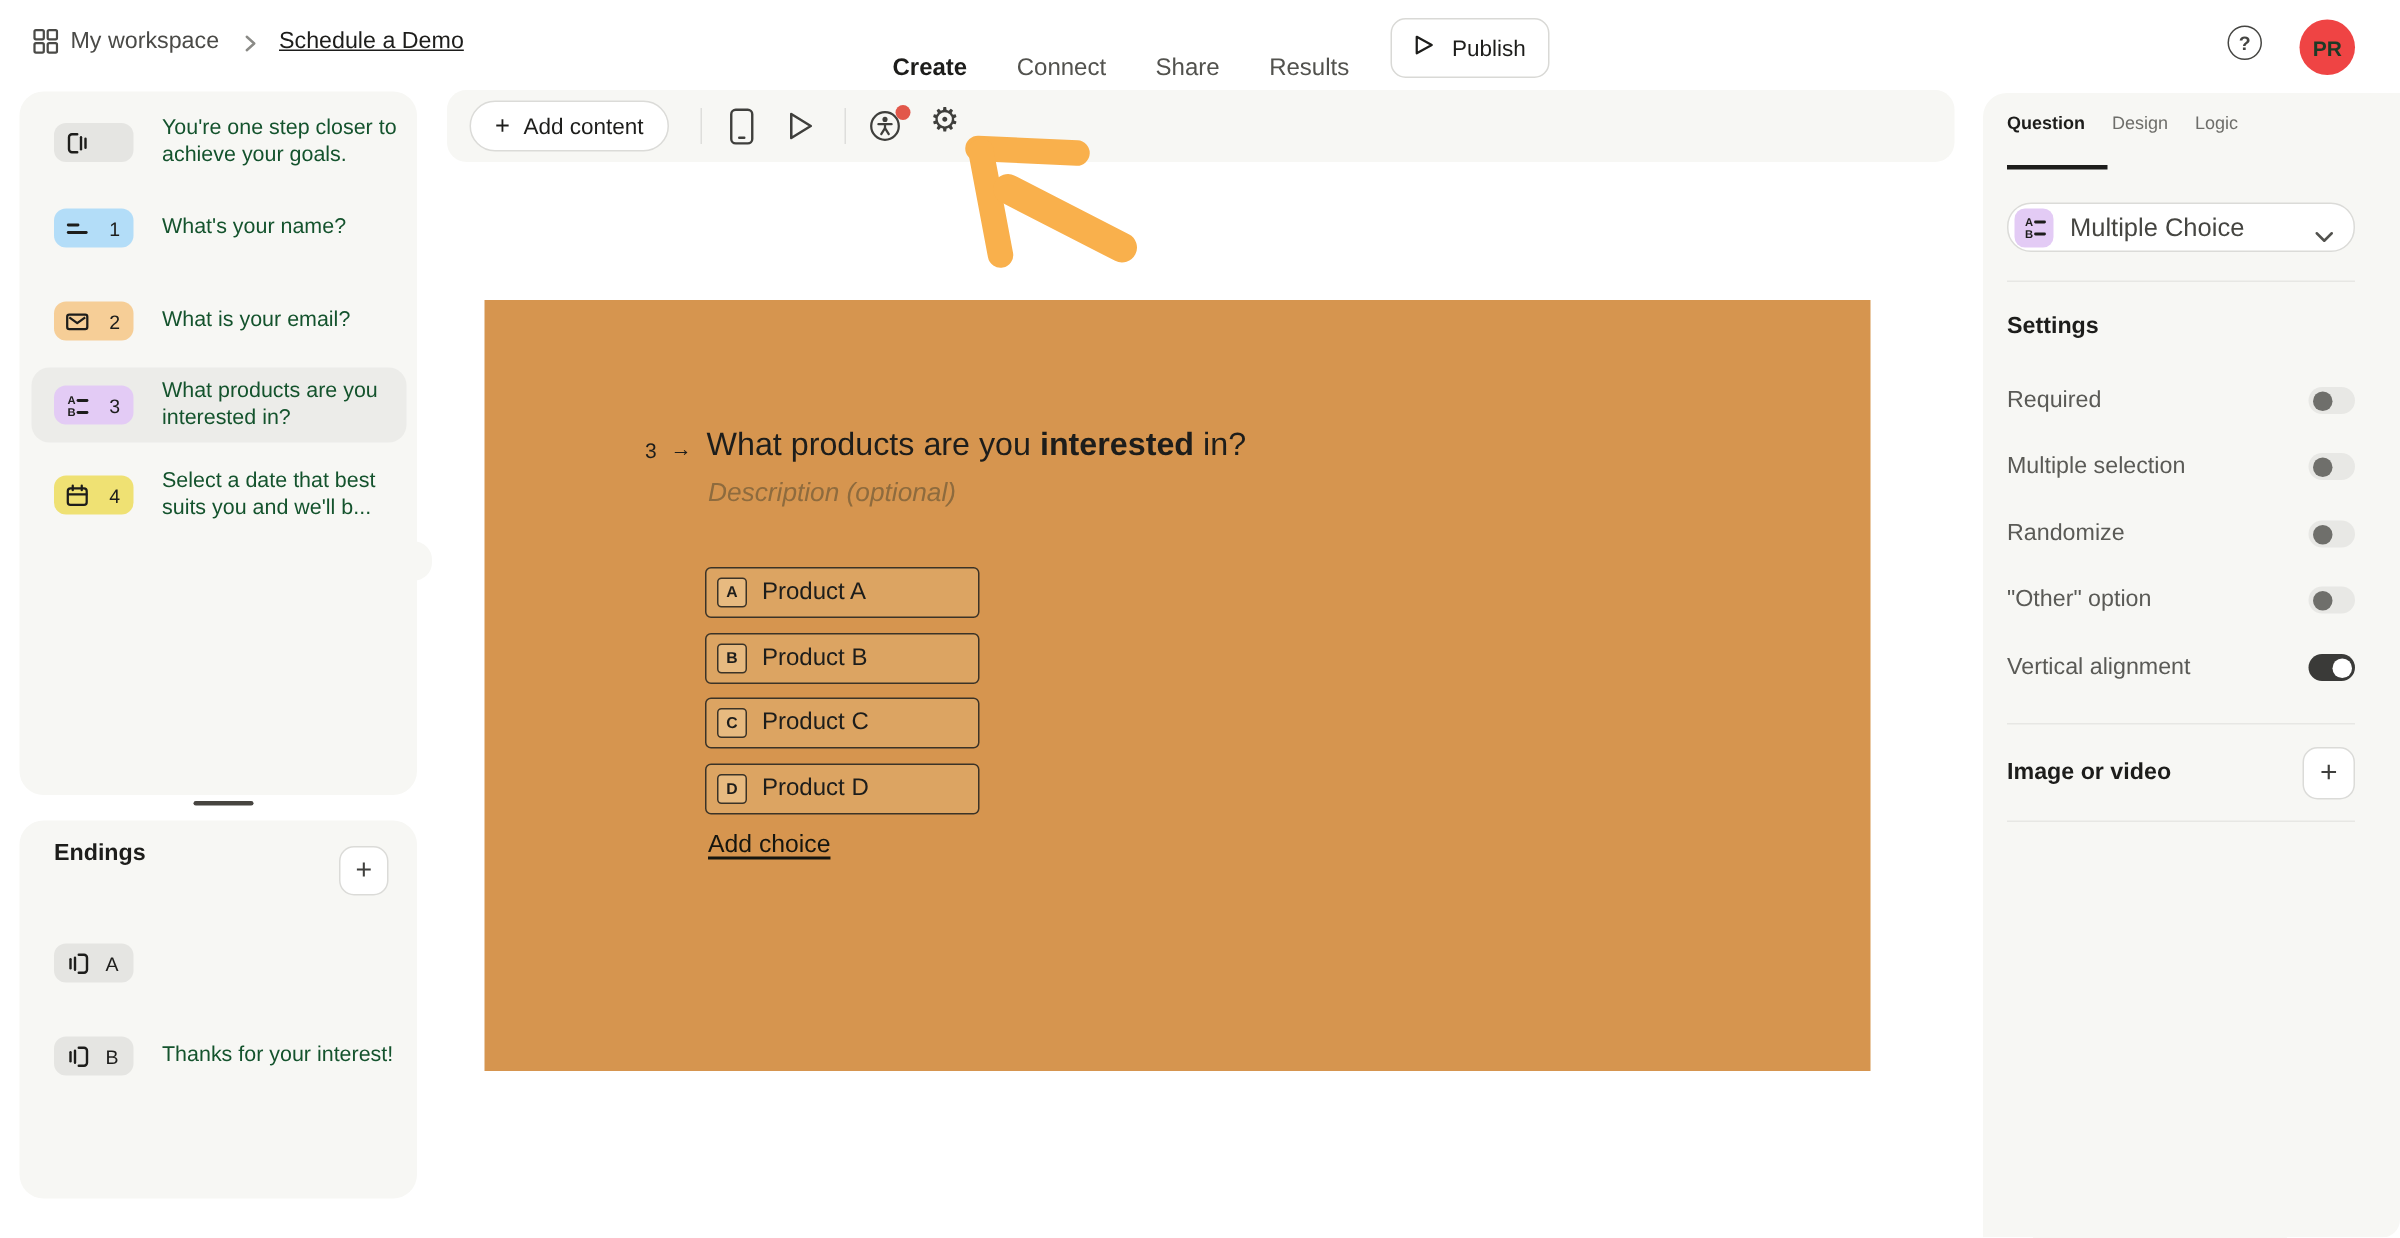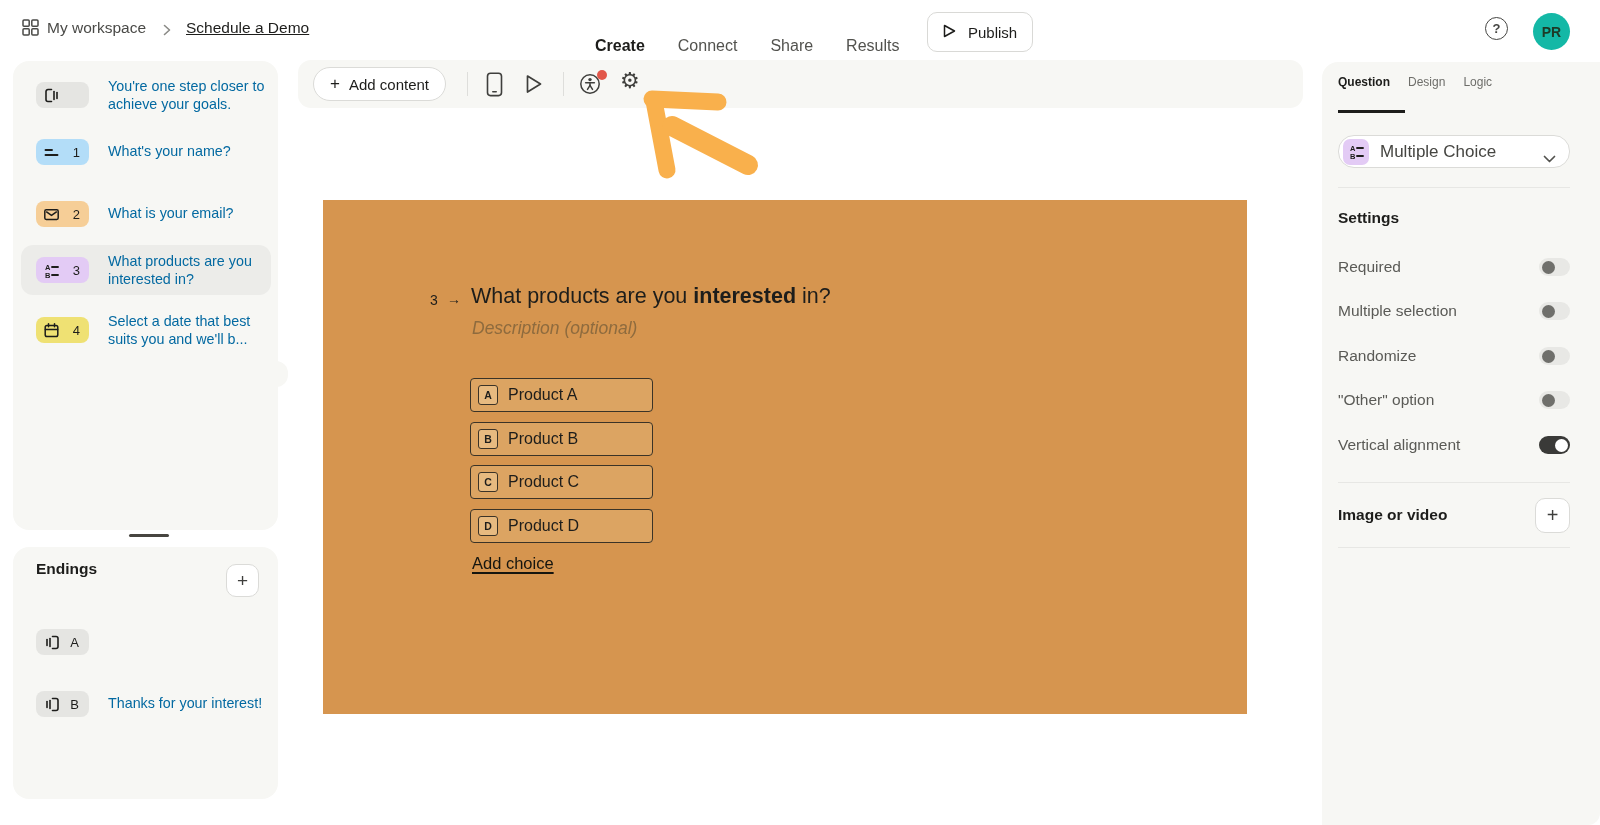--- a/index.html
+++ b/index.html
@@ -28,21 +28,21 @@
   #endings-card   { left:13px; top:547px; width:265px; height:252px; }
   .side-notch { position:absolute; left:272px; top:361px; width:16px; height:26px; background:#F7F7F4; border-radius:0 12px 12px 0; }
   .drag-handle { position:absolute; left:129px; top:534px; width:40px; height:3px; border-radius:2px; background:#474540; cursor:row-resize; }
 
   .q-row { position:absolute; left:8px; width:250px; height:50px; border-radius:12px; cursor:pointer; }
   .q-row.on { background:#ECECE9; }
   .badge { position:absolute; left:15px; top:12px; width:53px; height:26px; border-radius:8px; display:flex; align-items:center; }
   .badge svg { margin-left:7px; }
   .badge .num { position:absolute; right:9px; font-size:13px; color:#1D1D1B; }
   .q-label { position:absolute; left:87px; top:50%; transform:translateY(-50%); width:168px;
-             font-size:14.3px; line-height:17.5px; color:#0369a1; }
+             font-size:14.3px; line-height:17.5px; color:#14532d; }
 
   .endings-title { position:absolute; left:23px; top:13px; font-size:15.5px; font-weight:700; color:#1D1D1B; }
   .plus-btn { position:absolute; display:flex; align-items:center; justify-content:center; background:#fff;
               border:1px solid #DBDBD8; border-radius:10px; color:#3F3F3D; cursor:pointer; }
   #endings-add { left:213px; top:17px; width:33px; height:33px; font-size:19px; font-weight:300; }
   .e-row { position:absolute; left:8px; width:250px; height:50px; border-radius:12px; cursor:pointer; }
   .e-badge { position:absolute; left:15px; top:12px; width:53px; height:26px; border-radius:8px; background:#E5E5E2; display:flex; align-items:center; }
   .e-badge svg { margin-left:8px; }
   .e-badge .num { position:absolute; right:10px; font-size:13px; color:#1D1D1B; }
 
@@ -129,21 +129,21 @@
     <div class="publish-btn">
       <span>
         <svg width="13" height="14" viewBox="0 0 13 14" fill="none" stroke="#1D1D1B" stroke-width="1.5" stroke-linejoin="round">
           <path d="M1.5 1.5 L11.5 7 L1.5 12.5 Z"></path>
         </svg>
       </span>
       <span>Publish</span>
     </div>
 
     <div class="help-circle">?</div>
-    <div class="avatar" style="background: #14b8a6;">PR</div>
+    <div class="avatar" style="background: #ef4444;">PR</div>
   </div>
 
   <div class="card" id="questions-card">
 
     <div class="q-row" style="top:9px">
       <span class="badge" style="background: rgb(229, 229, 226);">
         <svg width="17" height="17" viewBox="0 0 17 17" fill="none" stroke="#1D1D1B" stroke-width="1.6" stroke-linecap="round">
           <path d="M8.5 2.5 H5 a2 2 0 0 0 -2 2 v8 a2 2 0 0 0 2 2 h3.5"></path>
           <line x1="11" y1="4.5" x2="11" y2="12.5"></line>
             <line x1="14" y1="5.5" x2="14" y2="11.5"></line>

